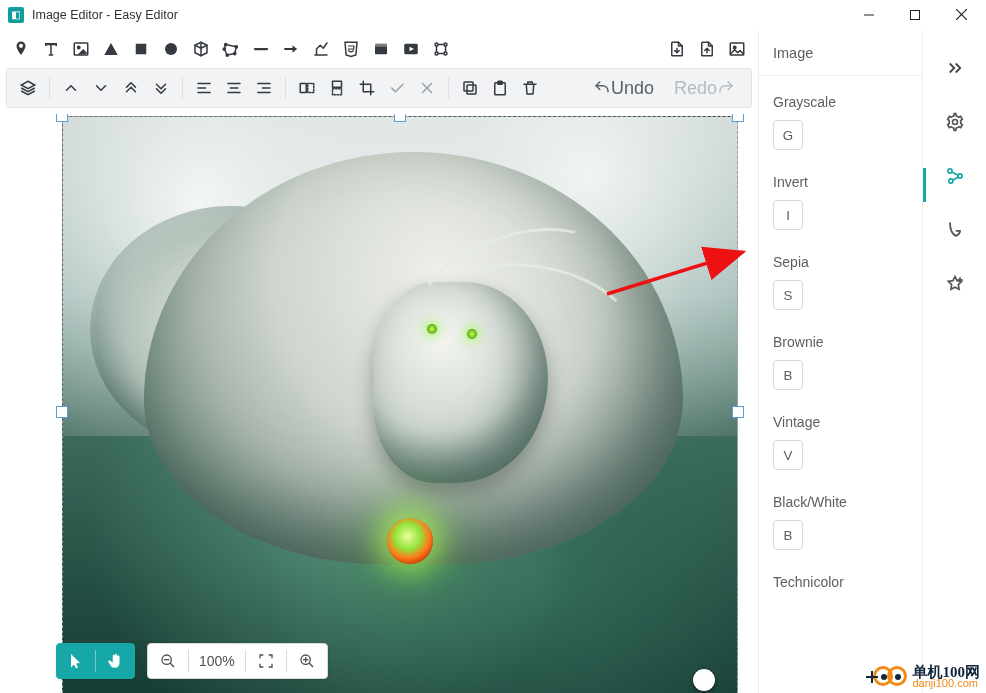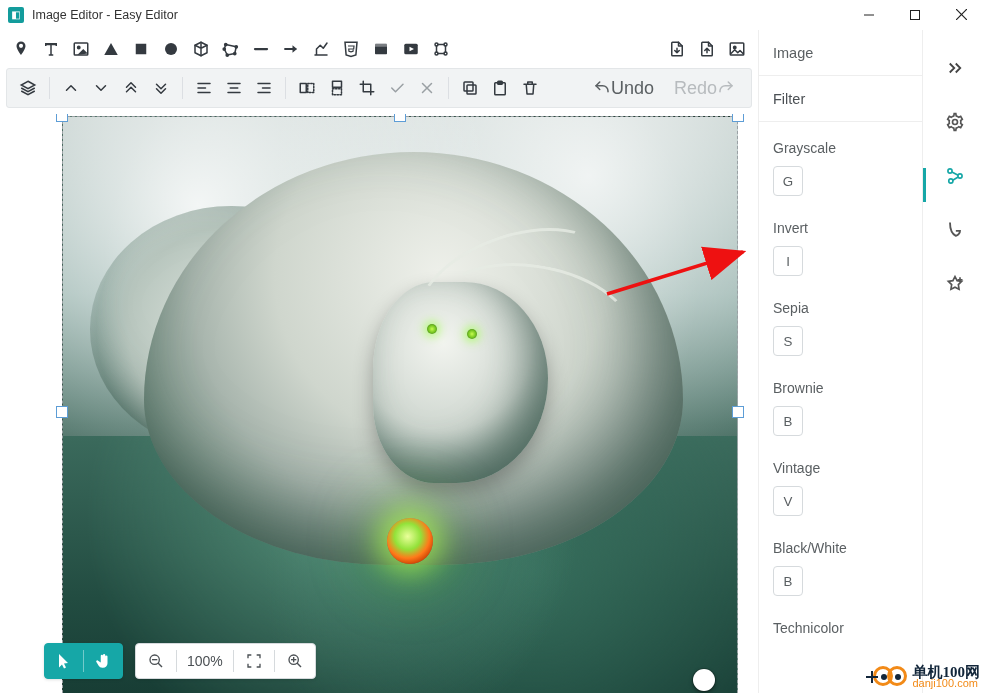--- a/index.html
+++ b/index.html
@@ -63,21 +63,21 @@
   .eye{position:absolute; width:10px; height:10px; border-radius:50%; background:radial-gradient(circle,#c6ff4d 0%, #6fbf1f 55%, #2a5a0f 100%); box-shadow:0 0 10px 3px rgba(160,255,80,.7);}
   .eye.e1{left:54%; top:35%;} .eye.e2{left:60%; top:36%;}
   .orb{position:absolute; left:48%; top:68%; width:46px; height:46px; border-radius:50%;
       background:radial-gradient(circle at 45% 40%, #eaff9a, #93e23a 35%, #ff7a1a 58%, #c73b00 78%);
       box-shadow:0 0 26px 10px rgba(180,255,80,.6), 0 0 60px 20px rgba(90,200,40,.35);}
   .whisk{position:absolute; width:200px; height:110px; border:3px solid rgba(230,235,228,.8); border-color:rgba(230,235,228,.8) transparent transparent transparent; border-radius:60% 60% 0 0; transform:rotate(-20deg);}
   .whisk.w1{left:52%; top:20%;}
   .whisk.w2{left:55%; top:25%; transform:rotate(10deg) scaleX(-1);}
 
   
-  .status{ position:absolute; left:44px; bottom:14px; display:flex; gap:12px; align-items:center;}
+  .status{ position:absolute; left:56px; bottom:14px; display:flex; gap:12px; align-items:center;}
   .pill{ background:#fff; border:1px solid #d6dadd; border-radius:4px; height:36px; display:flex; align-items:center; box-shadow:0 1px 3px rgba(0,0,0,.12);}
   .cursor-pill{ background:#16a7a7; border-color:#16a7a7;}
   .cursor-pill .seg{ width:38px; height:100%; display:flex; align-items:center; justify-content:center; color:#fff;}
   .cursor-pill .divider{ width:1px; height:22px; background:rgba(255,255,255,.4);}
   .zoom-pill .seg{ width:40px; display:flex; align-items:center; justify-content:center; color:#4b5054;}
   .zoom-pill .txt{ padding:0 10px; font-size:14px; color:#4b5054;}
   .zoom-pill .divider{ width:1px; height:22px; background:#d6dadd;}
 
   
   .tab{ height:46px; display:flex; align-items:center; padding:0 14px; font-size:14.5px; color:#5a5f62; border-bottom:1px solid #eee;}
@@ -428,21 +428,20 @@
                 <line x1="6" y1="10" x2="14" y2="10"></line>
               </svg>
           </div>
         </div>
       </div>
     </div>
   </div>
 
   <div class="side-col">
     <div class="tab">Image</div>
-    <div class="tab selected">Filter</div>
     <div class="panel" id="filter-panel"><div class="plabel">Grayscale</div><button class="small-btn">G</button><div class="plabel">Invert</div><button class="small-btn">I</button><div class="plabel">Sepia</div><button class="small-btn">S</button><div class="plabel">Brownie</div><button class="small-btn">B</button><div class="plabel">Vintage</div><button class="small-btn">V</button><div class="plabel">Black/White</div><button class="small-btn">B</button><div class="plabel">Technicolor</div></div>
   </div>
 
   <div class="far-col">
     <div class="chev">
       <svg width="18" height="18" viewBox="0 0 24 24" fill="none" stroke="#444" stroke-width="2.4">
           <path d="M13 6l6 6-6 6M5 6l6 6-6 6"></path>
         </svg>
     </div>
     <div class="far-icon">

